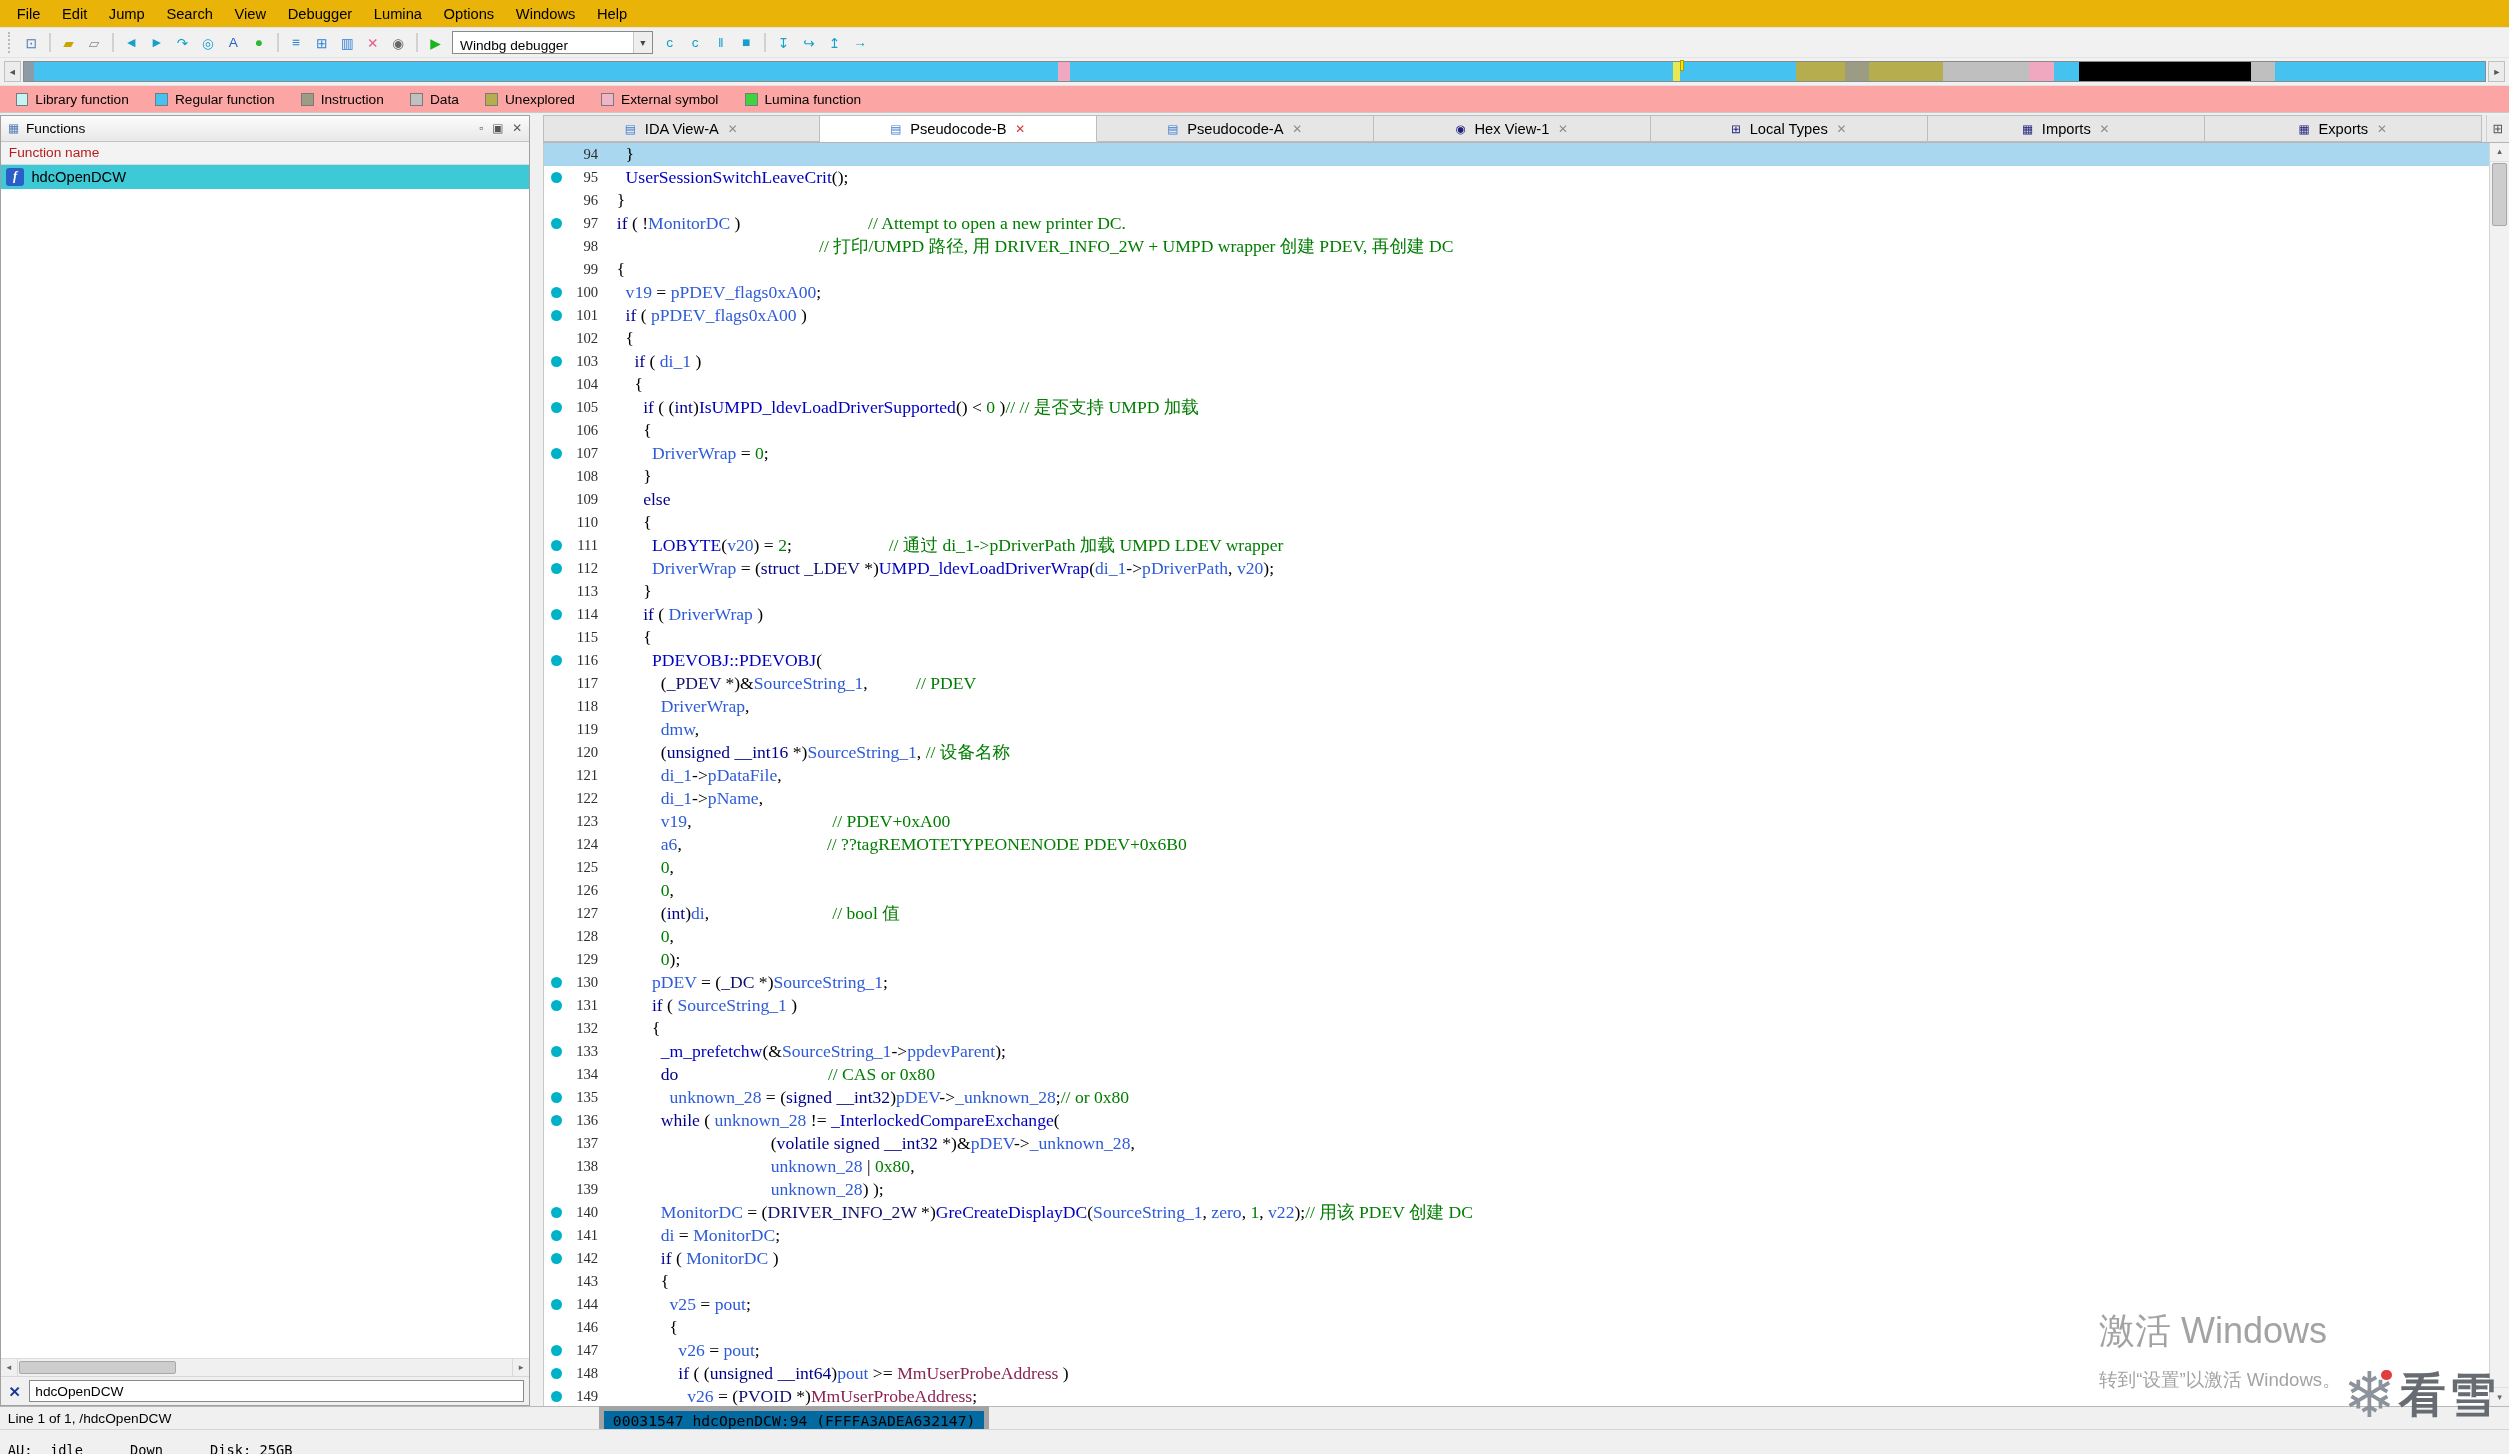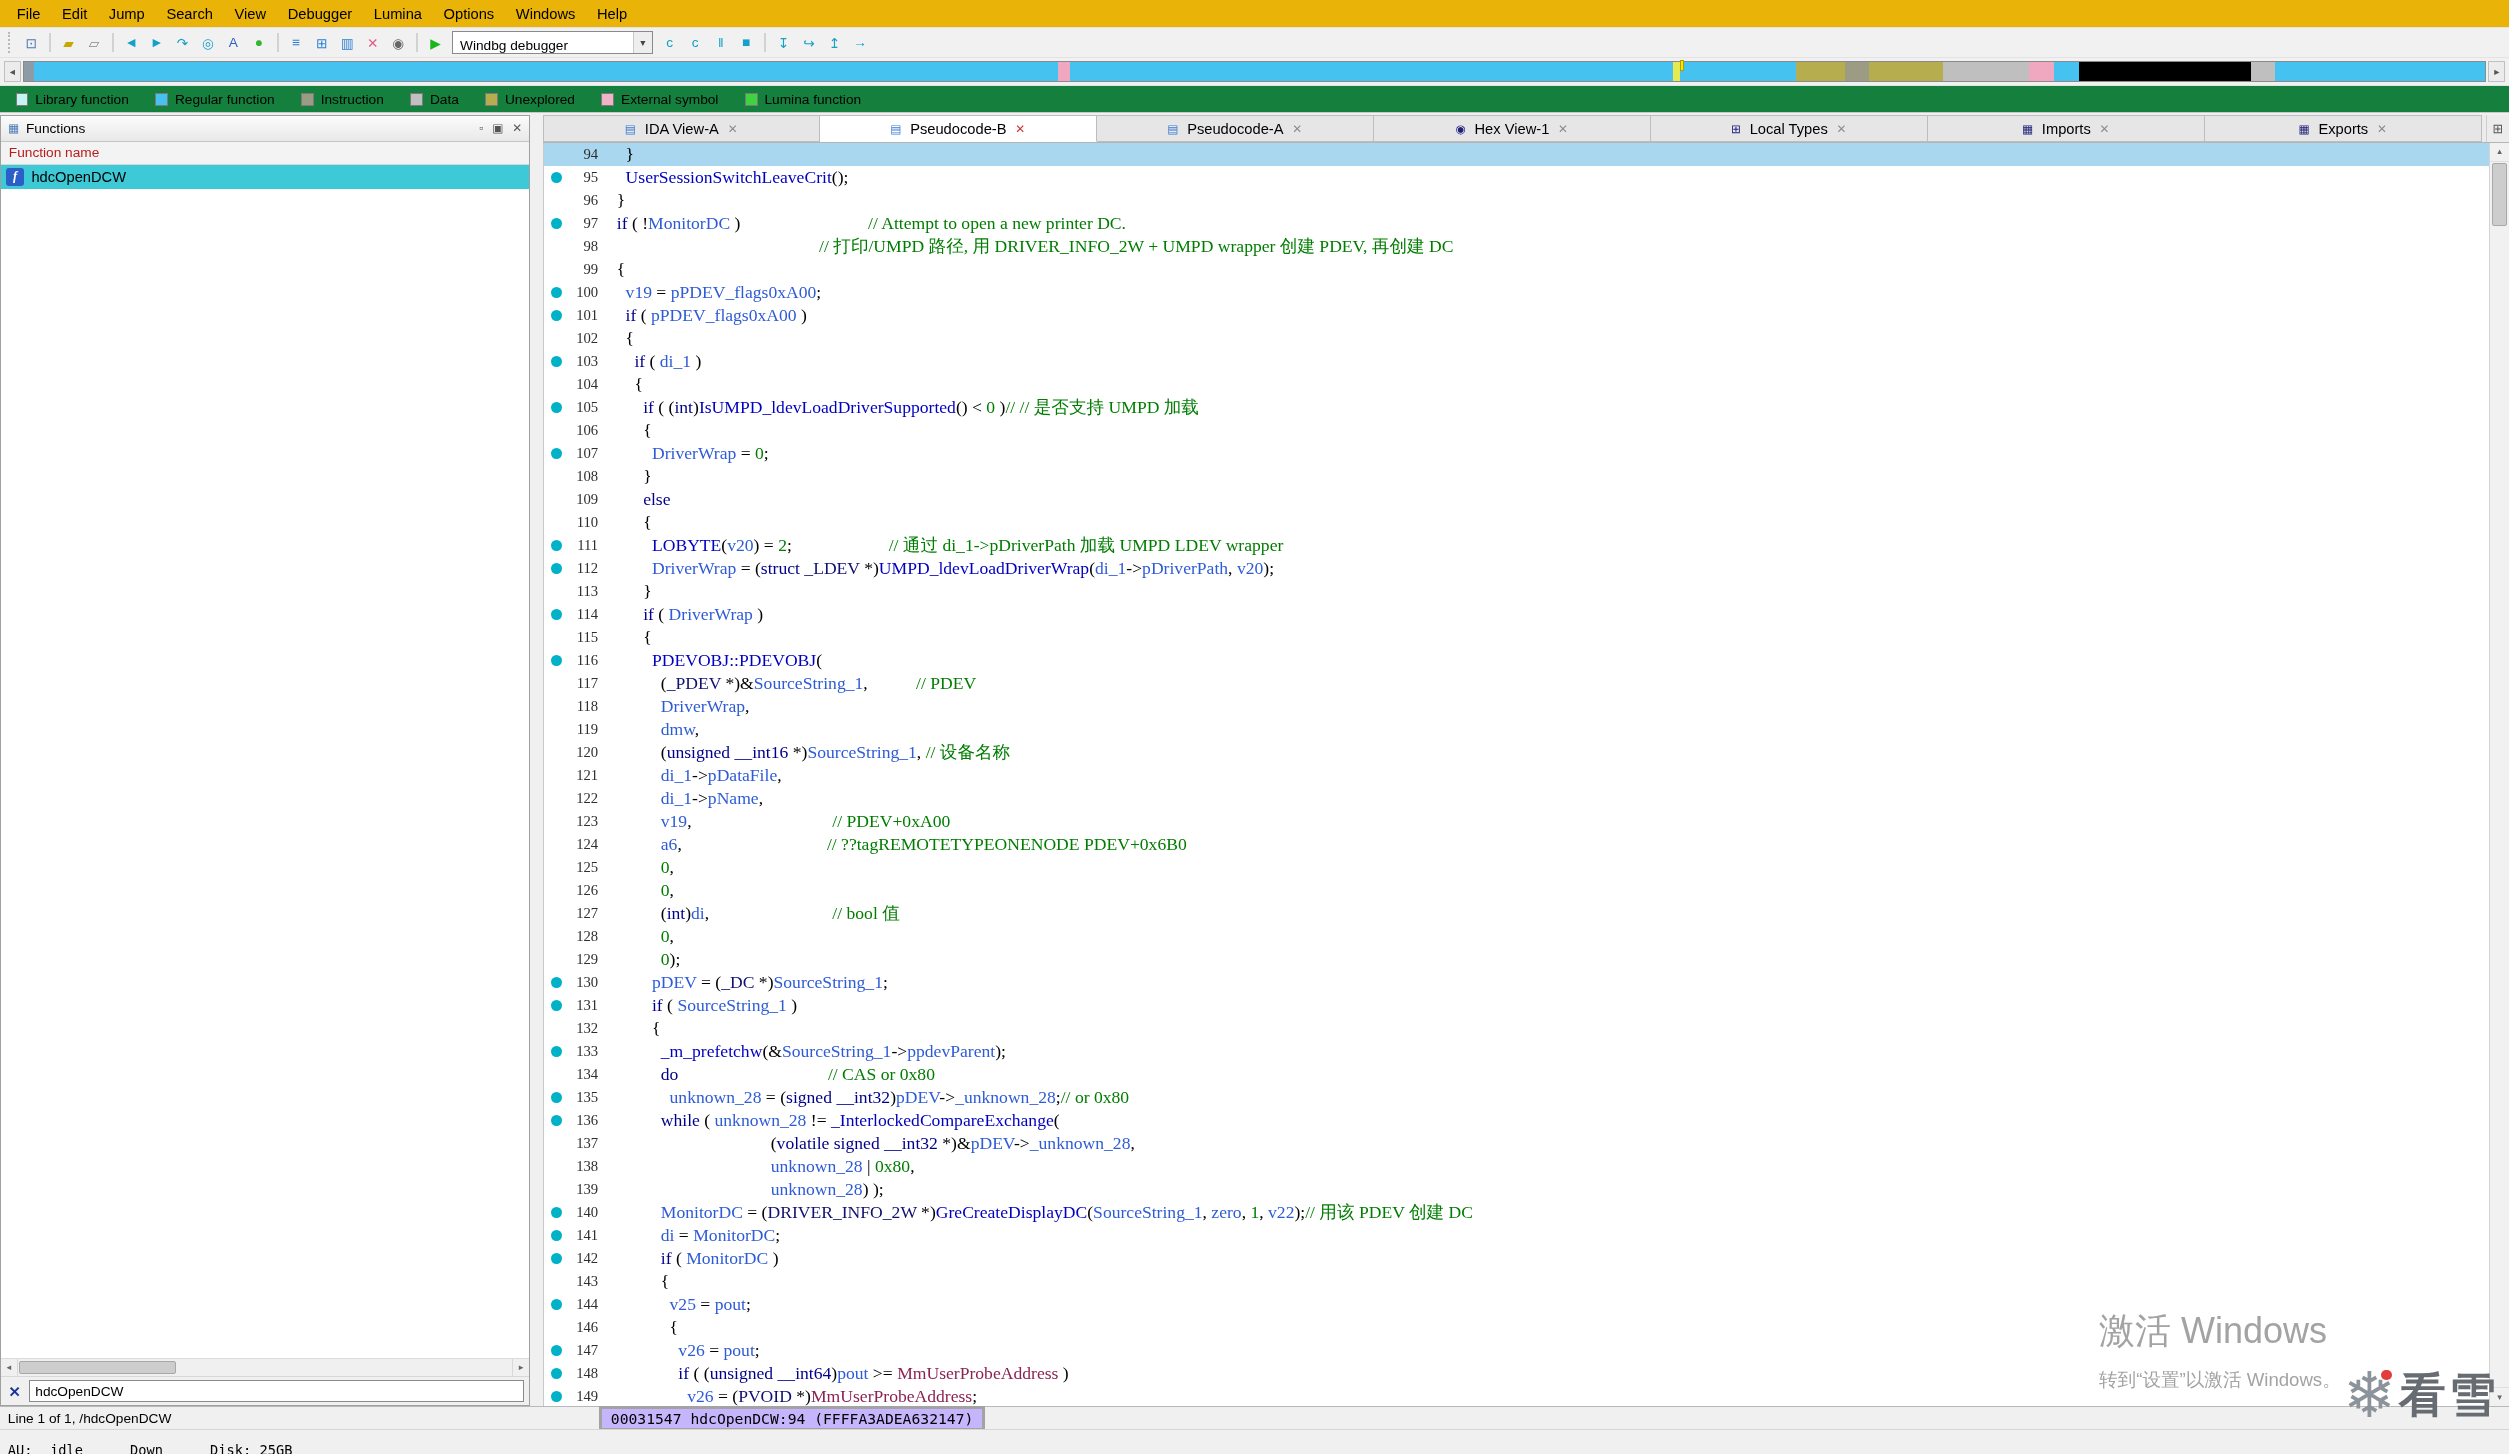--- a/index.html
+++ b/index.html
@@ -28,21 +28,21 @@
   .navrow{height:28px;display:flex;align-items:center;background:#f1f1f1;
     border-bottom:1px solid #e3e3e3;padding:0 3.9px;gap:2.9px}
   .nav-btn{width:16.7px;height:20.6px;border:1px solid #c0c0c0;background:#ececec;font-size:8.8px;
     display:flex;align-items:center;justify-content:center;color:#555}
   .navband{flex:1;height:20.6px;border:1px solid #8a8a8a;display:flex;position:relative;background:#46c2f0;overflow:visible}
   .nb-seg{height:100%}
   .nb-marker{position:absolute;top:-2px;width:3.9px;height:10.8px;background:#ffe400;border:1px solid #a8a000}
 
   
   .legendrow{height:27.4px;display:flex;align-items:center;gap:26.5px;padding-left:15.7px;
-    background:#15803d;border-bottom:1px solid #c9c9c9;font-size:13.7px}
+    background:#fca5a5;border-bottom:1px solid #c9c9c9;font-size:13.7px}
   .lg-item{display:flex;align-items:center;gap:6.9px}
   .lg-swatch{width:12.7px;height:12.7px;border:1px solid #7a7a7a;display:inline-block}
 
   
   .main{position:absolute;top:115px;left:0;width:2509px;height:1291px;display:flex}
   .funcpanel{width:530px;background:#fff;border:1px solid #a0a0a0;display:flex;flex-direction:column}
   .fp-title{height:25.5px;background:linear-gradient(#fcfcfc,#e8e8e8);border-bottom:1px solid #c4c4c4;
     display:flex;align-items:center;padding:0 6.9px;font-size:13.7px;gap:6.9px;flex:0 0 25.5px}
   .fp-ticon{color:#4a7ab5;font-size:11.8px}
   .fp-label{flex:1}
@@ -107,21 +107,21 @@
     justify-content:center;font-size:7.8px;color:#666}
   .vs-up{top:0;border-bottom:1px solid #e0e0e0}
   .vs-down{bottom:0;border-top:1px solid #e0e0e0}
   .vs-thumb{position:absolute;left:2px;top:19.6px;width:14.7px;height:63px;background:#cdcdcd;
     border:1px solid #a8a8a8;border-radius:2px}
 
   
   .statusrow{position:absolute;top:1406px;left:0;width:2509px;height:23.5px;background:#f0f0f0;
     border-top:1px solid #b8b8b8;font-size:13.7px;display:flex;align-items:center}
   .line-info{margin-left:7.8px}
-  .code-status{position:absolute;left:599px;top:-1px;background:#c4b5fd;border:3px solid #a3a3a3;
+  .code-status{position:absolute;left:599px;top:-1px;background:#0369a1;border:5px solid #a3a3a3;
     padding:1px 8.8px;font:14.7px "DejaVu Sans Mono",monospace;white-space:pre}
   .bottombar{position:absolute;top:1429px;left:0;width:2509px;height:41px;background:#f0f0f0;
     border-top:1px solid #d6d6d6;font:13.7px "DejaVu Sans Mono",monospace;display:flex;align-items:center}
   .bb-au{margin-left:7.8px}
   .bb-val{margin-left:17.6px}
   .bb-down{margin-left:47px}
   .bb-disk{margin-left:47px}
 
   
   .watermark{position:absolute;left:2099px;top:1307px;color:#a3a3a3;z-index:40;pointer-events:none}

